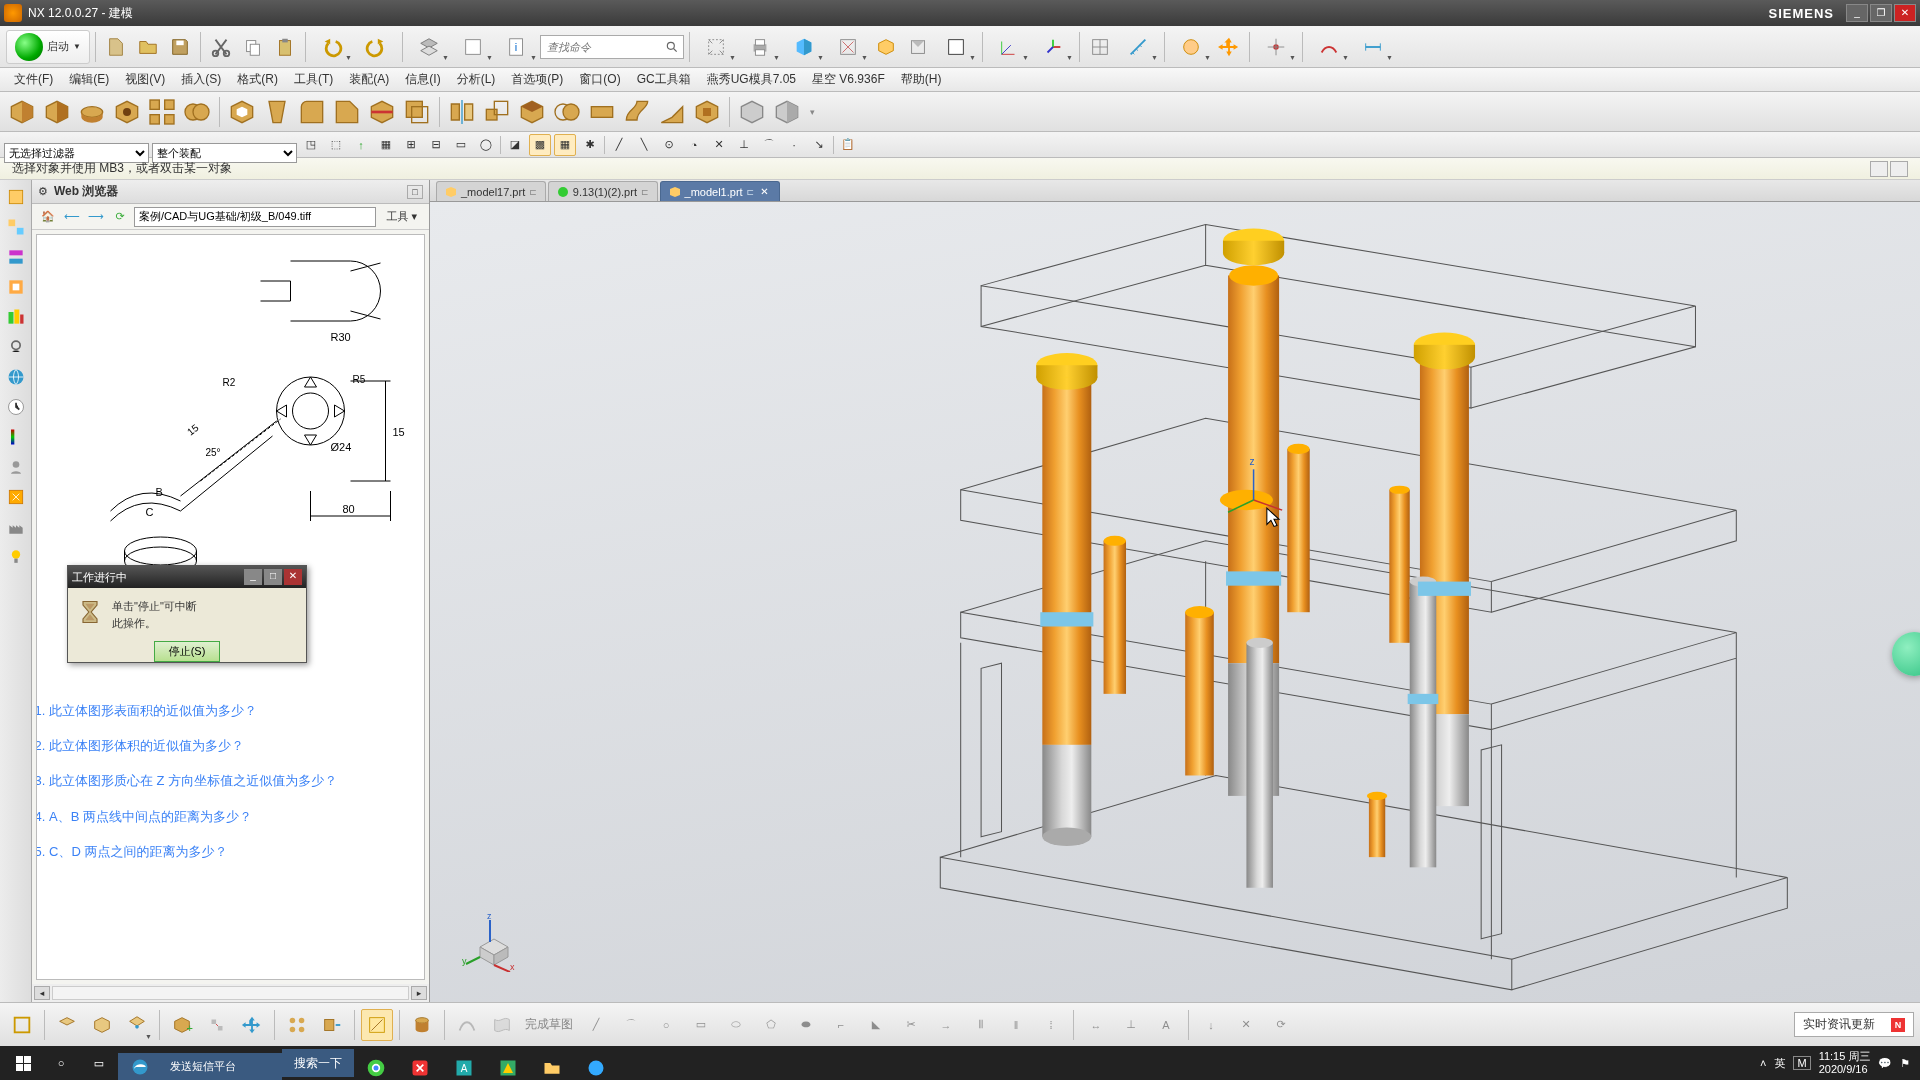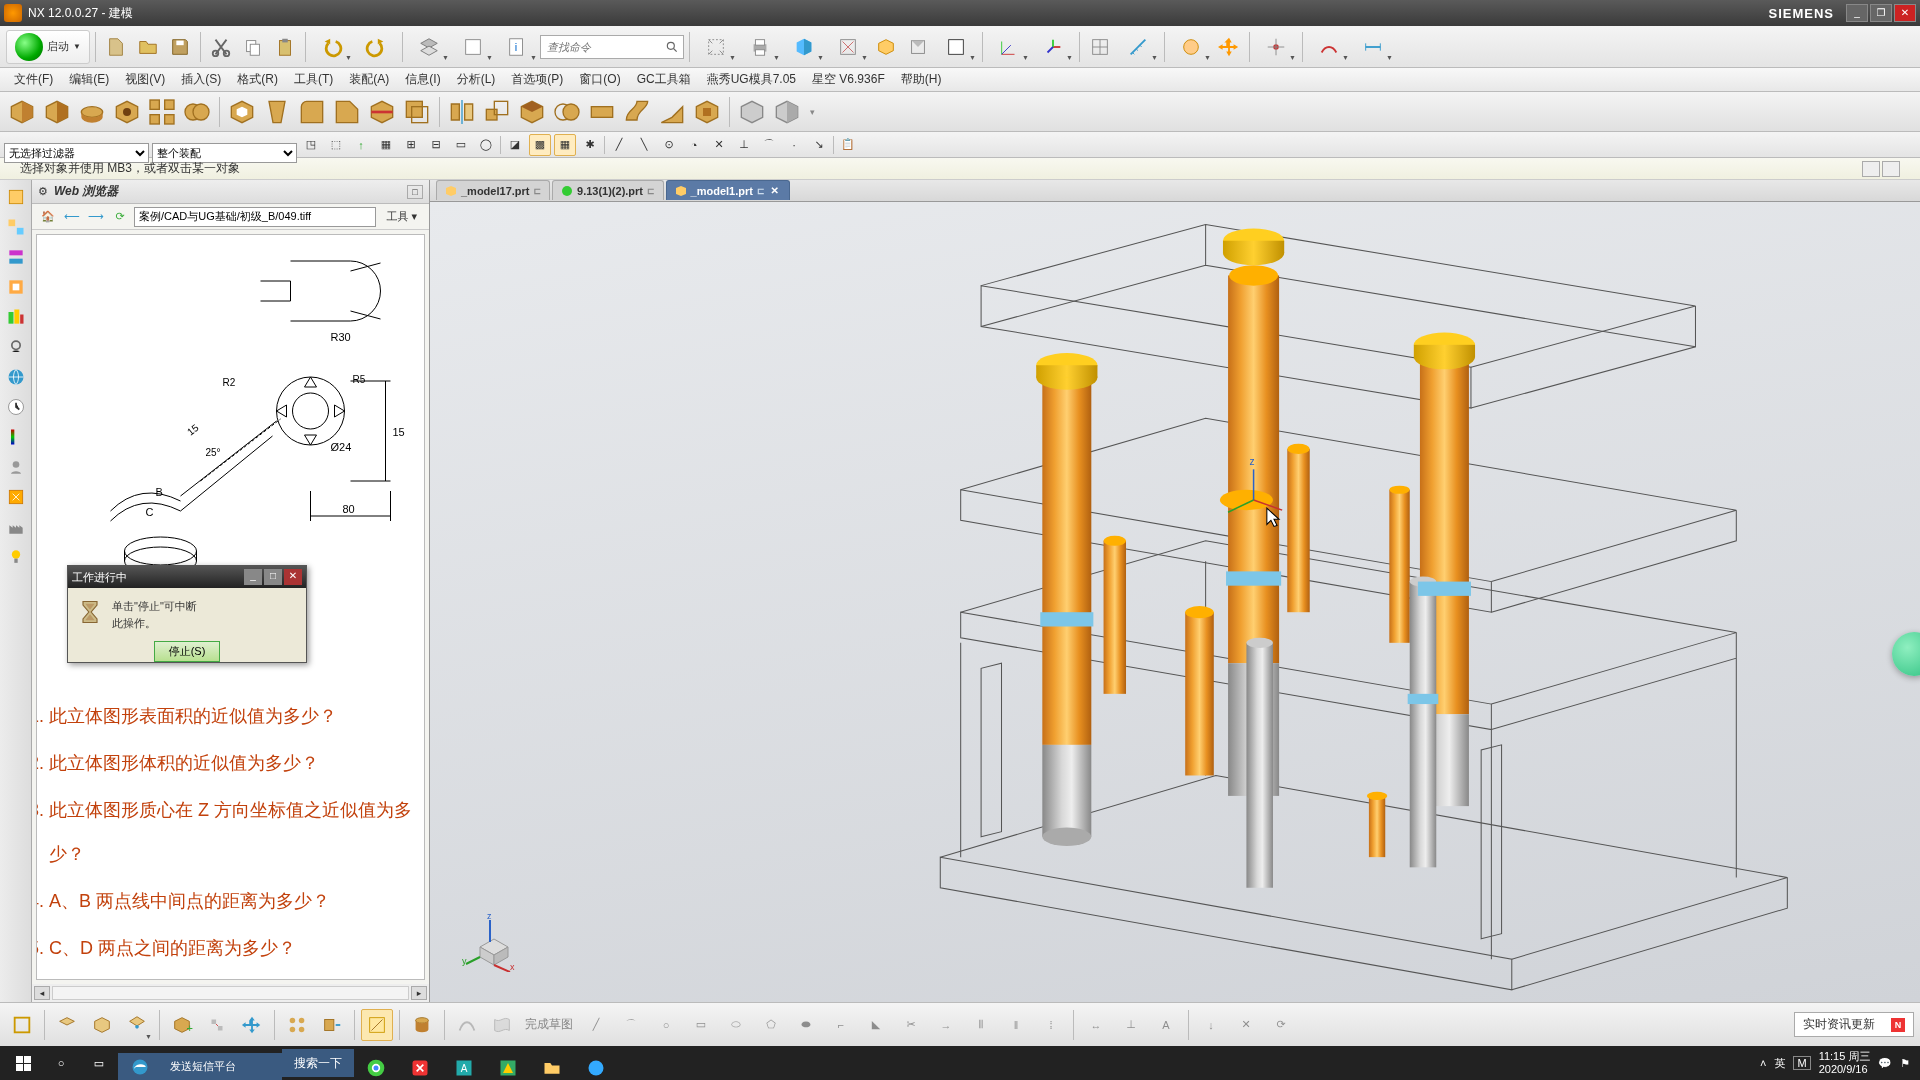--- a/index.html
+++ b/index.html
@@ -35,53 +35,53 @@
 .feat-ico { width:32px; height:32px; border-radius:2px; cursor:pointer; display:flex; align-items:center; justify-content:center; }
 
 
 .selbar { height:26px; background:linear-gradient(#f4f4f4,#e4e4e4); border-bottom:1px solid #bbb; display:flex; align-items:center; padding:0 4px; gap:3px; }
 .selbar select { height:20px; font-size:11px; border:1px solid #999; background:#fff;margin-top:16px; }
 .selbar .s1 { width:145px;} .selbar .s2 { width:145px; }
 .sel-ico { width:22px; height:22px; display:flex; align-items:center; justify-content:center; cursor:pointer; border-radius:2px; }
 .sel-ico.active { background:#ffecc0; border:1px solid #e0b050; }
 
 
-.hintbar { height:22px; background:linear-gradient(#f8f8f0,#f0f0e0); border-bottom:1px solid #ccc; display:flex; align-items:center; justify-content:space-between; padding:0 20px; font-size:12px; }
+.hintbar { height:22px; background:linear-gradient(#f8f8f0,#f0f0e0); border-bottom:1px solid #ccc; display:flex; align-items:center; justify-content:space-between; padding:0 12px; font-size:12px; }
 .view-toggle { display:flex; gap:2px; }
 .vt { width:18px; height:16px; border:1px solid #aaa; background:#eee; cursor:pointer; }
 
 
 .workspace { display:flex; height:calc(1080px - 26px - 42px - 24px - 40px - 26px - 22px - 44px - 34px); }
 
 
 .leftcol { width:32px; background:linear-gradient(to right,#ececec,#ddd); border-right:1px solid #aaa; display:flex; flex-direction:column; align-items:center; padding:4px 0; gap:4px; }
 .left-ico { width:26px; height:26px; display:flex; align-items:center; justify-content:center; cursor:pointer; border-radius:2px;}
 
 
 .webpanel { width:398px; background:#f4f4f0; border-right:1px solid #999; display:flex; flex-direction:column; }
 .webpanel-hdr { height:24px; background:linear-gradient(#eee,#ddd); border-bottom:1px solid #bbb; display:flex; align-items:center; padding:0 6px; gap:6px; }
 .webpanel-hdr .gear { cursor:pointer; }
-.webpanel-hdr .title { font-weight:bold; font-size:12px;font-style:italic; }
+.webpanel-hdr .title { font-weight:bold; font-size:12px; }
 .webpanel-hdr .pin { margin-left:auto; cursor:pointer; border:1px solid #aaa; width:16px; height:14px; text-align:center; line-height:12px; font-size:9px; }
 .webpanel-nav { height:26px; display:flex; align-items:center; gap:4px; padding:0 6px; border-bottom:1px solid #ccc; }
 .webpanel-nav .nav-ico { width:20px; height:20px; cursor:pointer; display:flex; align-items:center; justify-content:center; }
 .webpanel-nav input { flex:1; height:20px; border:1px solid #999; padding:0 4px; font-size:11px; }
 .webpanel-nav .tools { font-size:11px; padding:2px 6px; cursor:pointer; }
 .webpanel-body { flex:1; background:#fff; margin:4px; border:1px solid #bbb; position:relative; overflow:hidden; padding:6px;}
 .tech-drawing { width:100%; height:350px; position:relative; }
-.questions { padding:10px 4px; font-size:18px; line-height:2.4; color:#c2410c; }
+.questions { padding:10px 4px; font-size:13px; line-height:2.4; color:#3b82f6; }
 .questions li::marker { font-weight:normal; }
 .questions li { margin-bottom:4px; }
 .hscroll { height:18px; display:flex; align-items:center; padding:0 2px; background:#eee;}
 .hscroll .arrow { width:16px; height:14px; background:#ddd; border:1px solid #aaa; text-align:center; line-height:12px; cursor:pointer; font-size:9px;}
 .hscroll .track { flex:1; height:14px; background:#f4f4f4; border:1px solid #ccc; margin:0 2px; }
 
 
 .rightwrap { flex:1; display:flex; flex-direction:column; background:#dcdde0; position:relative;}
-.tabrow { height:22px; background:linear-gradient(#e8e8e8,#d8d8d8); display:flex; padding-left:6px; border-bottom:1px solid #999;font-weight:bold;}
+.tabrow { height:22px; background:linear-gradient(#e8e8e8,#d8d8d8); display:flex; align-items:flex-end; padding-left:6px; border-bottom:1px solid #999;}
 .tab { height:20px; padding:0 8px; display:flex; align-items:center; gap:4px; background:#d4d4d4; border:1px solid #aaa; border-bottom:none; border-radius:3px 3px 0 0; margin-right:2px; font-size:11px; cursor:pointer;}
 .tab.active { background:#5b7aa6; color:#fff; border-color:#4a6890;}
 .tab .tico { width:12px; height:12px; }
 .tab .pin { font-size:9px; color:#888;} .tab.active .pin{color:#cde;}
 .tab .x { font-size:10px; padding:0 2px;} 
 .viewport { flex:1; background:linear-gradient(170deg,#e8eaed,#d0d3d8); position:relative; overflow:hidden;}
 .triad { position:absolute; left:30px; bottom:30px; width:60px; height:60px;}
 .assist-fab { position:absolute; right:-16px; top:430px; width:44px; height:44px; border-radius:50%; background:radial-gradient(circle at 35% 35%,#8fefc0,#2cc080); box-shadow:0 2px 6px rgba(0,0,0,.3);}
 
 

